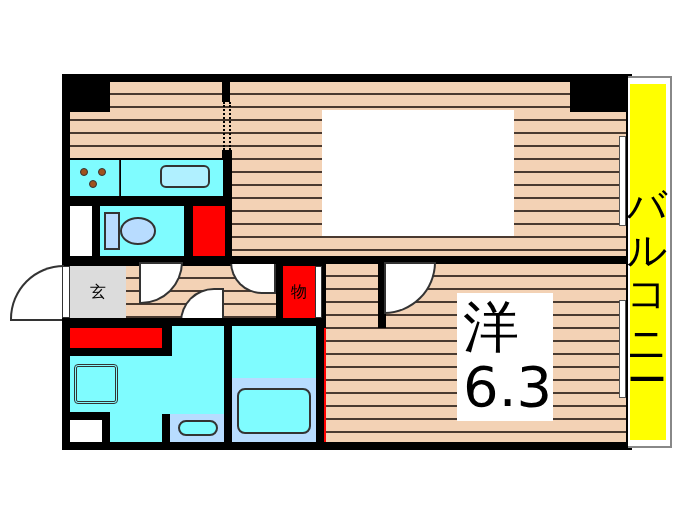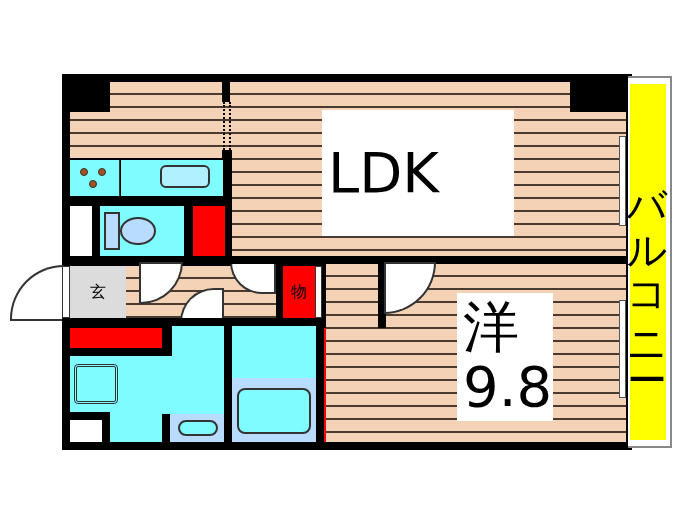--- a/index.html
+++ b/index.html
@@ -99,26 +99,25 @@
   <div class="abs white" style="left:378px;top:328px;width:8px;height:114px;border:1px solid #333;"></div>
 
   <div class="abs wall" style="left:230px;top:256px;width:396px;height:8px;"></div>
 
   <div class="abs floor" style="left:326px;top:264px;width:300px;height:178px;"></div>
   <div class="abs wall" style="left:378px;top:264px;width:8px;height:64px;"></div>
   <div class="abs floor" style="left:386px;top:264px;width:240px;height:178px;"></div>
   <div class="abs door" style="left:384px;top:262px;width:52px;height:52px;border-radius:0 0 52px 0;"></div>
 
   <div class="abs label-box" style="left:322px;top:110px;width:192px;height:126px;">
-    <span class="txt big">LDK</span>
   </div>
 
   <div class="abs label-box" style="left:457px;top:293px;width:96px;height:128px;">
     <span class="txt big">洋</span>
-    <span class="txt big">9.8</span>
+    <span class="txt big">6.3</span>
   </div>
 
   <div class="abs white" style="left:619px;top:136px;width:7px;height:90px;border:1px solid #555;"></div>
   <div class="abs white" style="left:619px;top:300px;width:7px;height:98px;border:1px solid #555;"></div>
 
   <div class="abs" style="left:628px;top:76px;width:44px;height:372px;border:2px solid #888;border-left:none;background:#fff;"></div>
   <div class="abs yellow" style="left:630px;top:84px;width:36px;height:356px;display:flex;align-items:center;justify-content:center;">
     <span class="txt" style="writing-mode:vertical-rl;font-size:40px;letter-spacing:4px;">バルコニー</span>
   </div>
 </div>

